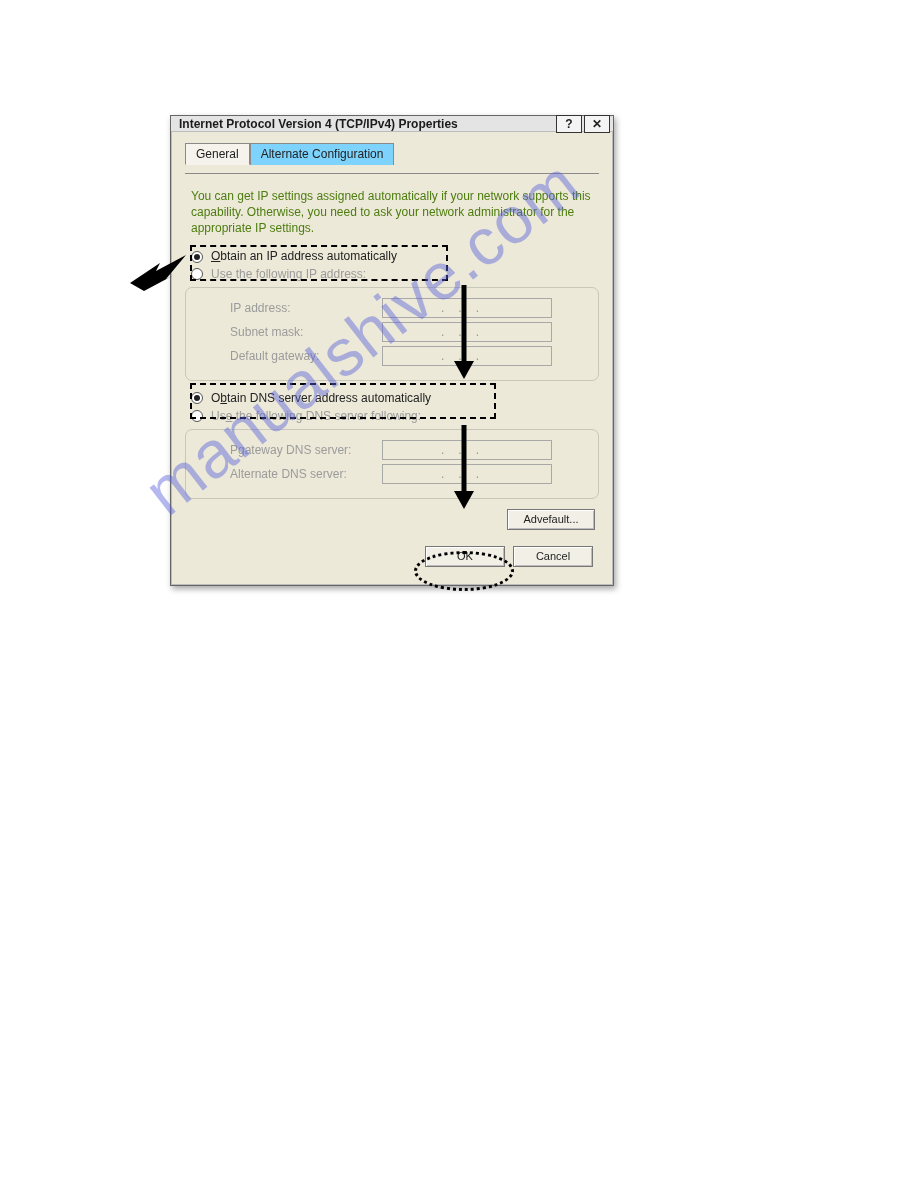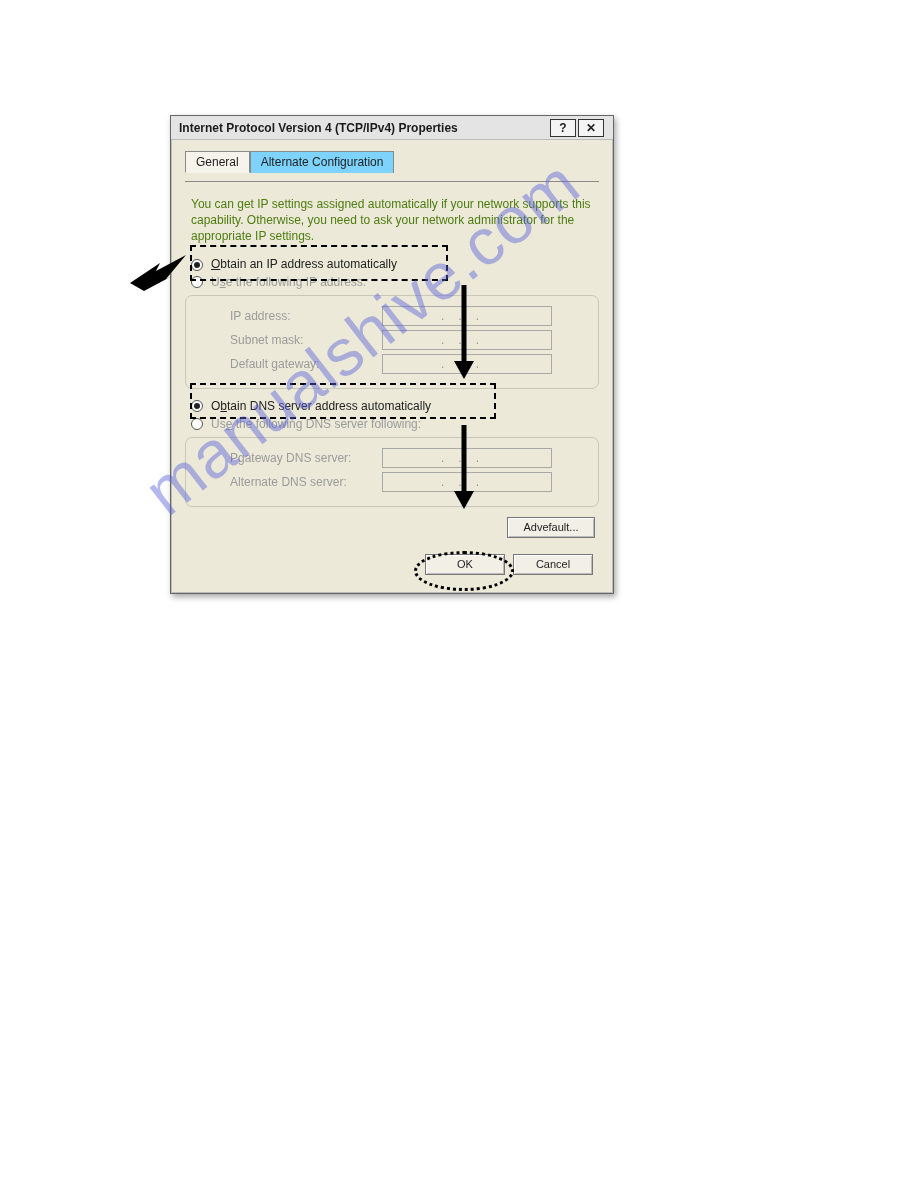--- a/index.html
+++ b/index.html
@@ -15,25 +15,25 @@
     position: relative;
   }
   .stage { position: absolute; left: 170px; top: 115px; width: 444px; }
   .dialog {
     width: 444px;
     background: #ece9d8;
     border: 1px solid #666;
     box-shadow: 2px 3px 6px rgba(0,0,0,.35), 0 0 0 1px #bbb inset;
   }
   .titlebar {
-    height: 24px;
+    height: 16px;
     background: #e4e4e4;
     border-bottom: 1px solid #bbb;
     display: flex; align-items: center;
-    padding: 0 9px 0 8px;
+    padding: 0 3px 0 8px;
   }
   .titlebar .title { flex: 1; font-weight: bold; font-size: 12px; color: #1b1b1b; }
   .titlebar .tbtn {
     width: 26px; height: 18px; margin-left: 2px;
     background: #f4f4f4; border: 1px solid #333;
     display: flex; align-items: center; justify-content: center;
     font-weight: bold; font-size: 12px; line-height: 1; cursor: default;
   }
   .client { padding: 10px 14px 14px 14px; }
   .tabs { display: flex; margin-bottom: 10px; }

